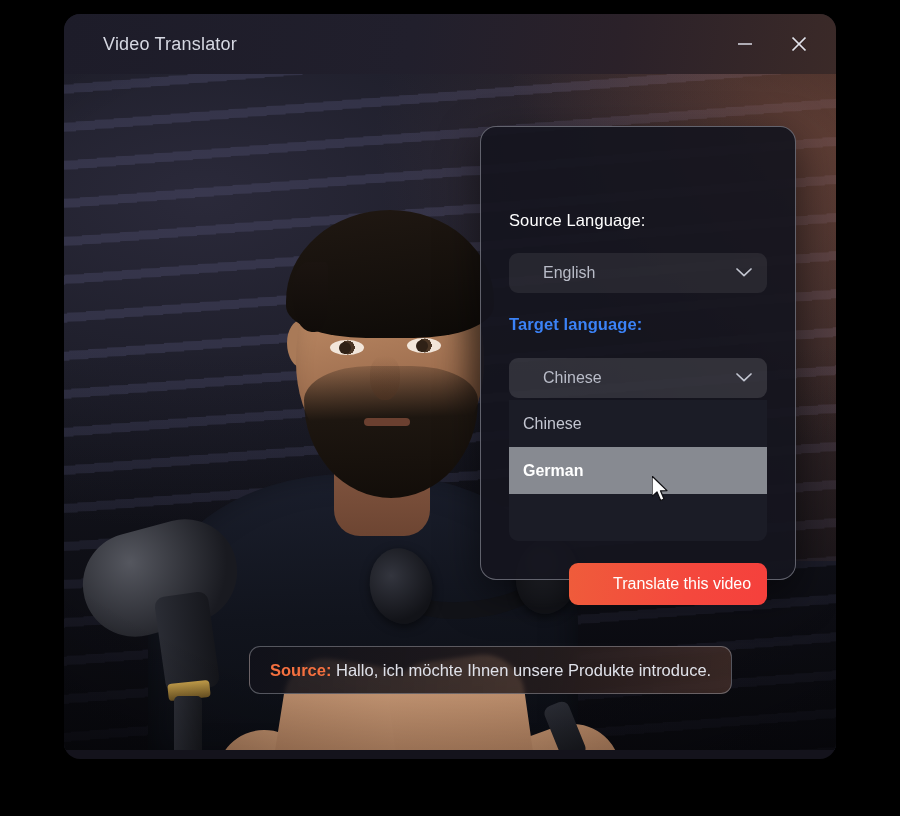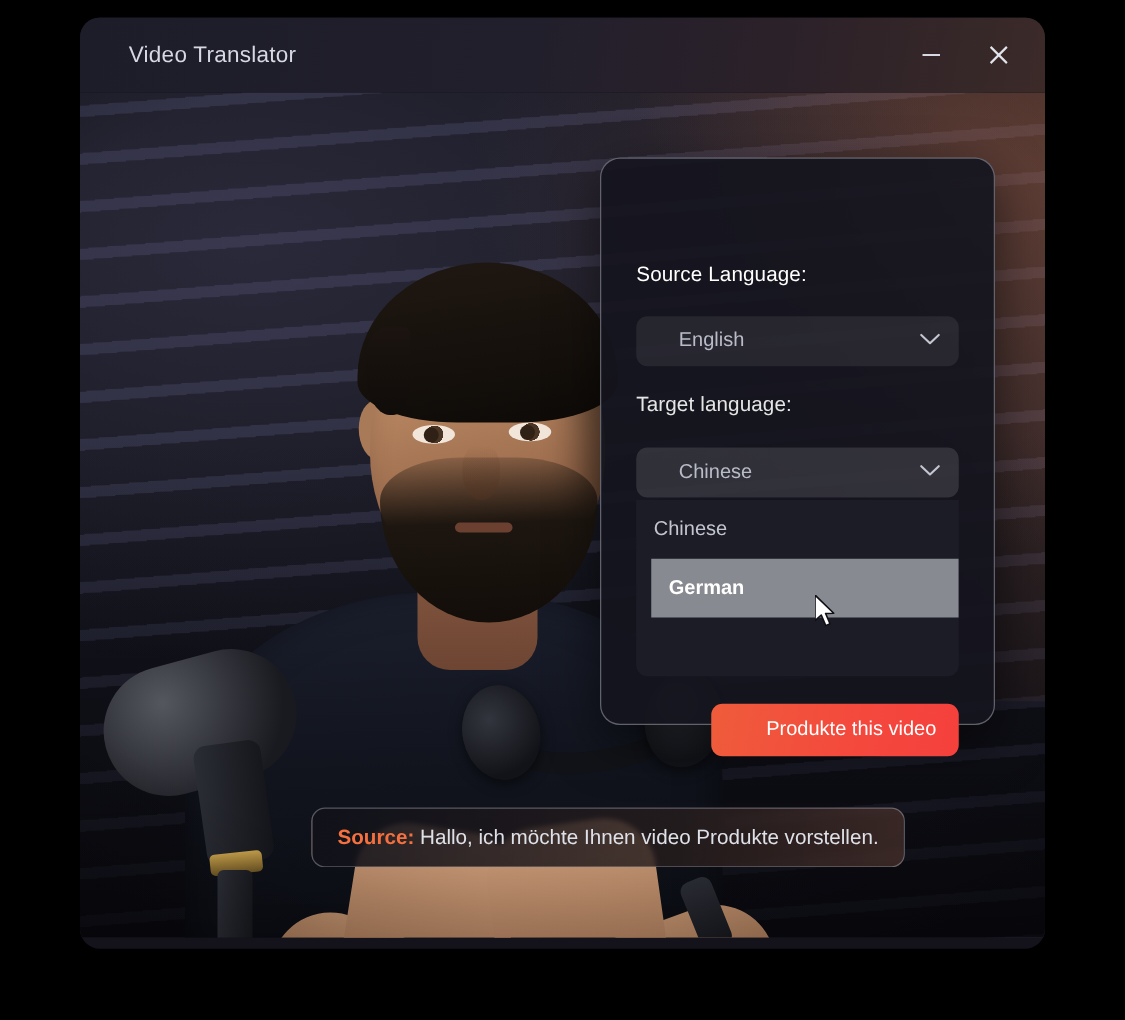--- a/index.html
+++ b/index.html
@@ -198,21 +198,21 @@
     border:1px solid rgba(190,192,205,.45);
     border-radius:16px;
     z-index:20;
     box-shadow:0 14px 40px rgba(0,0,0,.5);
   }
   .field-label{
     position:absolute; left:28px; font-size:16.5px; font-weight:400;
     color:#ffffff; letter-spacing:.1px; white-space:nowrap;
   }
   #source-language-label{ top:84px; }
-  #target-language-label{ top:188px; font-weight:400; color:#e5e5e5; }
+  #target-language-label{ top:188px; font-weight:700; color:#3b82f6; }
 
   .select-box{
     position:absolute; left:28px; width:258px; height:40px;
     background:rgba(255,255,255,.075);
     border-radius:9px; cursor:pointer;
   }
   #source-language-select{ top:126px; }
   #target-language-select{ top:231px; background:rgba(255,255,255,.12); }
   .select-value{
     position:absolute; left:14px; top:50%; transform:translateY(-50%);
@@ -226,21 +226,21 @@
   #target-language-dropdown{
     position:absolute; left:28px; top:273px; width:258px; height:141px;
     background:#1b1c26; border-radius:0 0 9px 9px;
     overflow:hidden; z-index:30;
   }
   .dropdown-option{
     position:relative; height:47px; line-height:47px;
     padding-left:14px; font-size:16px; color:#c3c6d1; cursor:pointer;
   }
   .dropdown-option.highlighted{
-    background:#878a91; color:#ffffff; font-weight:700;margin-left:12px;
+    background:#878a91; color:#ffffff; font-weight:700;
   }
 
   
   #translate-button{
     position:absolute; left:88px; top:436px; width:198px; height:42px;
     background:linear-gradient(100deg,#ef5c3b 0%,#f4483d 60%,#f5403c 100%);
     border-radius:9px; border:none; cursor:pointer; z-index:22;
     color:#fff; font-size:16px; font-family:"Liberation Sans", sans-serif;
     text-align:left; padding-left:44px; white-space:nowrap; overflow:hidden;
   }
@@ -343,32 +343,32 @@
 
       <div class="select-box" id="target-language-select">
         <span class="select-value">Chinese</span>
         <span class="chevron">
           <svg width="18" height="12" viewBox="0 0 18 12">
             <polyline points="2,3 9,9.6 16,3" fill="none" stroke="#c3c6d1" stroke-width="1.7" stroke-linecap="round" stroke-linejoin="round"></polyline>
           </svg>
         </span>
       </div>
 
-      <button id="translate-button">Produkte this video</button>
+      <button id="translate-button">Translate this video</button>
 
       <div id="target-language-dropdown">
         <div class="dropdown-option">Chinese</div>
         <div class="dropdown-option highlighted">German</div>
       </div>
     </div>
 
 
     <div class="caption" id="caption-german">
       <span class="caption-lang">Source:</span>
-      <span>Hallo, ich möchte Ihnen video Produkte vorstellen.</span>
+      <span>Hallo, ich möchte Ihnen unsere Produkte introduce.</span>
     </div>
 
     <div id="mouse-cursor">
       <svg width="20" height="28" viewBox="0 0 20 28">
         <polygon points="0,0 0,20.5 5,16 8.6,24.5 12,23 8.5,14.8 15,14.6" fill="#ffffff" stroke="#101014" stroke-width="1.3" stroke-linejoin="round"></polygon>
       </svg>
     </div>
   </div>
 </div>
 

